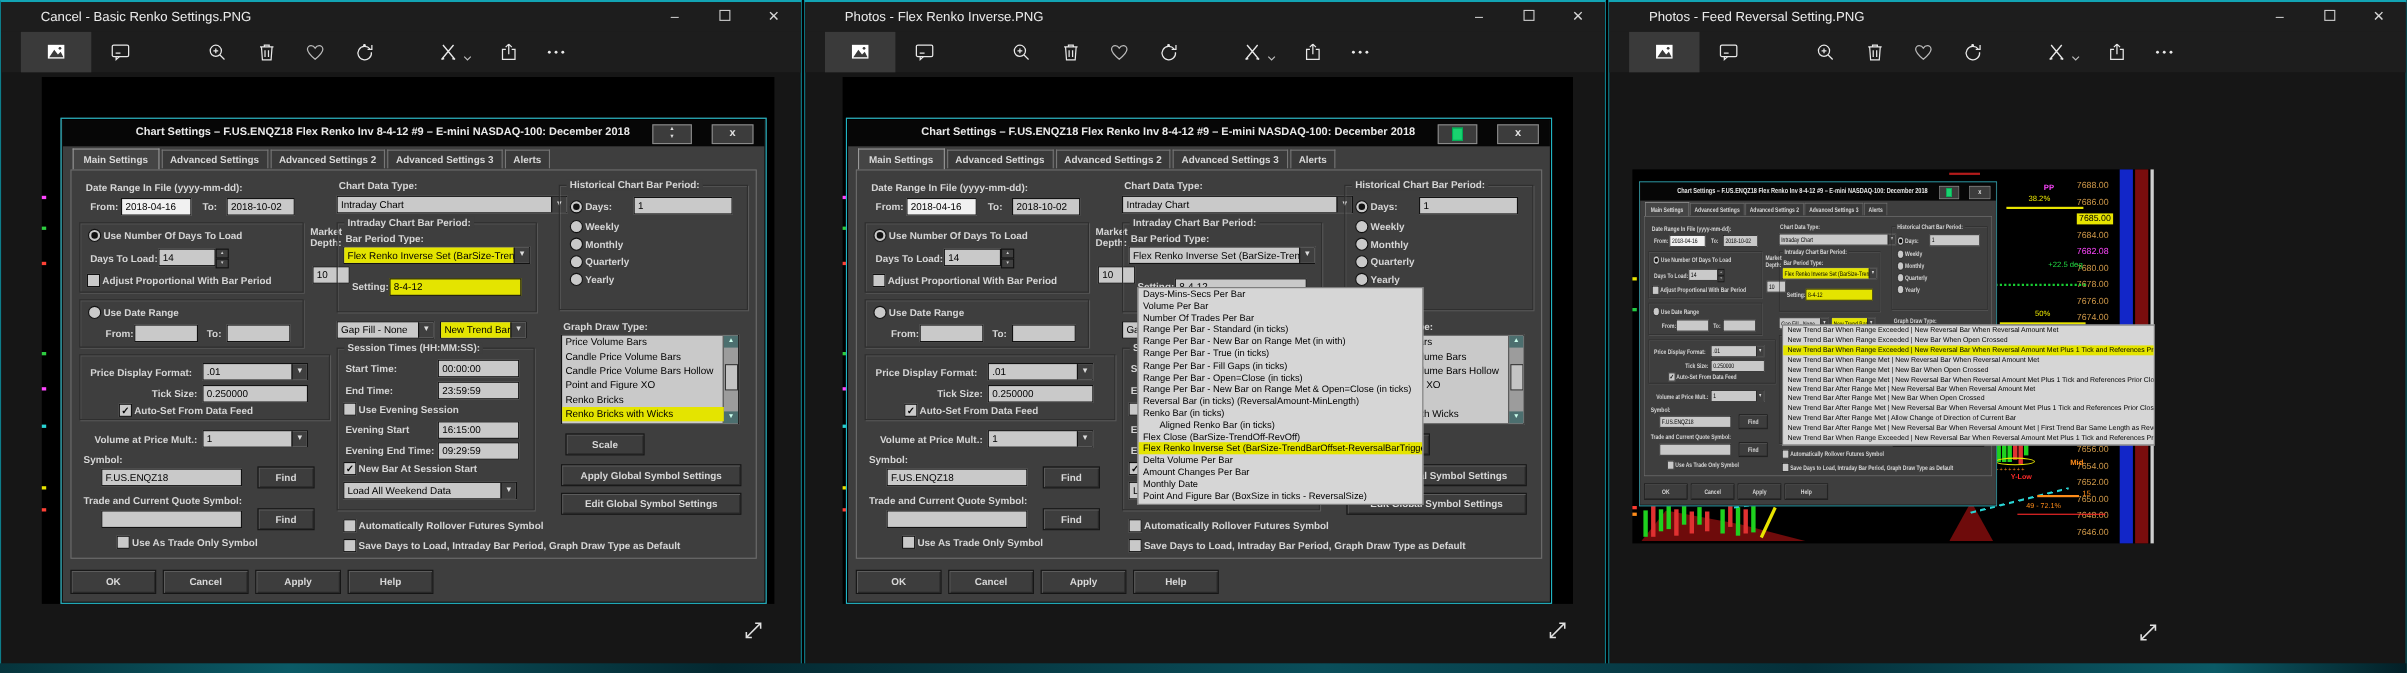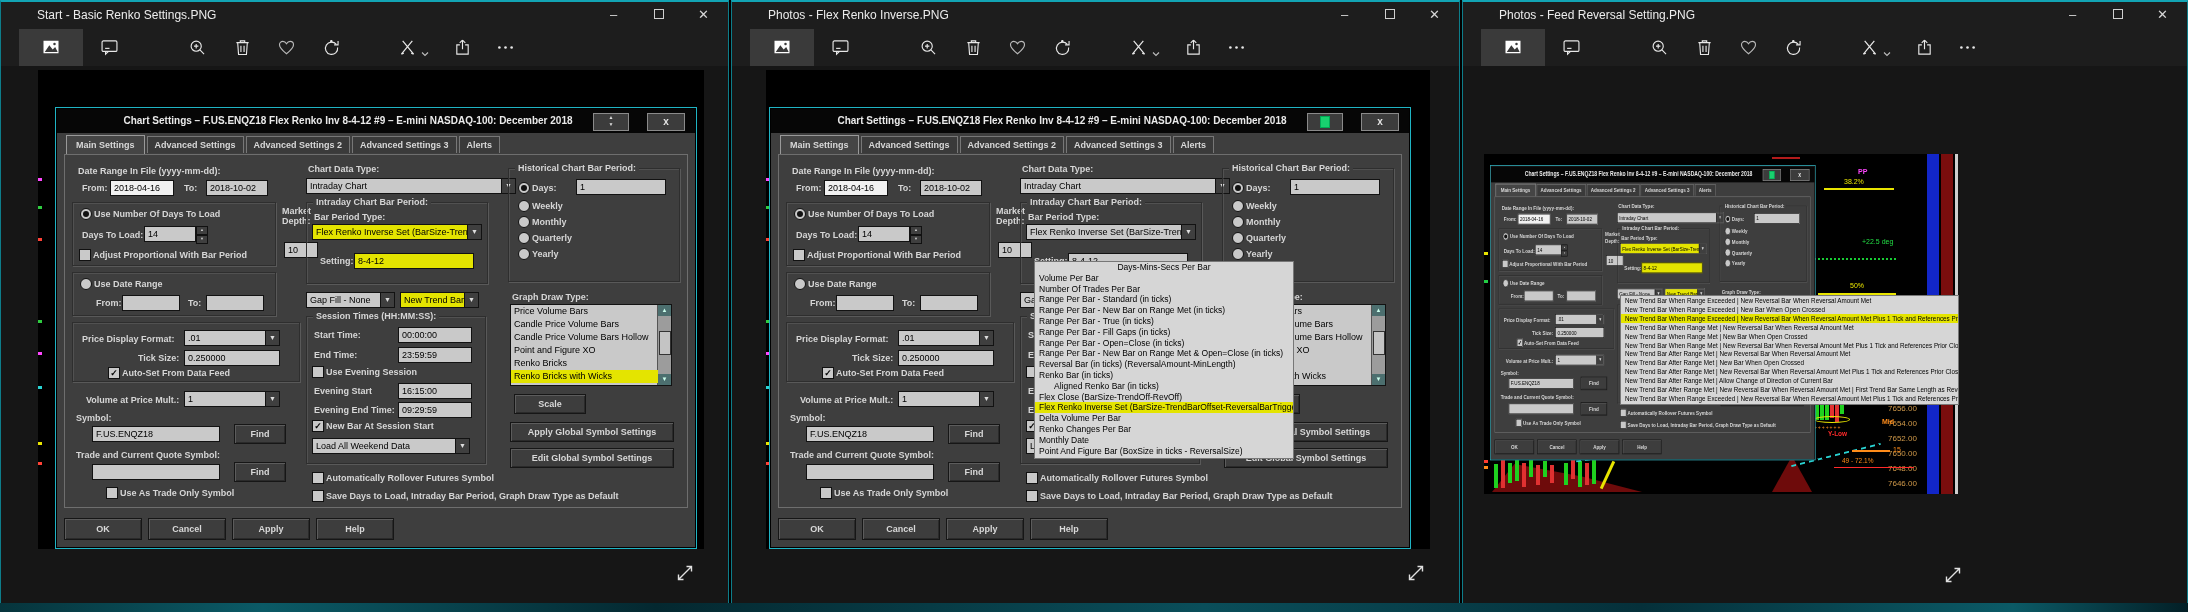--- a/index.html
+++ b/index.html
@@ -75,21 +75,21 @@
   .candle{position:absolute;width:4px;}
   .ann{position:absolute;white-space:nowrap;z-index:3;}
 </style>
 </head>
 <body>
 
 <div id="page">
 
   <section class="pw" style="left:0;width:729px">
     <div class="pw-tb">
-      <span class="pw-title">Start - Basic Renko Settings.PNG</span>
+      <span class="pw-title">Cancel - Basic Renko Settings.PNG</span>
       <span class="pw-chrome">
         <span class="chrome-btn">–</span>
         <span class="chrome-btn"><span class="max-glyph"></span></span>
         <span class="chrome-btn">✕</span>
       </span>
     </div>
     <div class="pw-toolbar">
   <div class="tb-tile">
     <svg width="20" height="20" viewBox="0 0 24 24">
       <rect x="3" y="4.5" width="18" height="15" fill="#ffffff"></rect>
@@ -574,36 +574,36 @@
   <span class="dbtn" style="left:454px;top:340px;width:162px;height:18px;line-height:18px">Edit Global Symbol Settings</span>
 
   <span class="dbtn" style="left:8px;top:410px;width:76px;height:20px;line-height:20px">OK</span>
   <span class="dbtn" style="left:92px;top:410px;width:76px;height:20px;line-height:20px">Cancel</span>
   <span class="dbtn" style="left:176px;top:410px;width:76px;height:20px;line-height:20px">Apply</span>
   <span class="dbtn" style="left:260px;top:410px;width:76px;height:20px;line-height:20px">Help</span>
 </div>
           </div>
         <div class="dd" style="left:268px;top:191px;width:258px;height:196px">
 
-        <span class="row" style="top: 0px; text-align: center;">Days-Mins-Secs Per Bar</span>
+        <span class="row" style="top: 0px;">Days-Mins-Secs Per Bar</span>
             <span class="row" style="top: 10.8px;">Volume Per Bar</span>
             <span class="row" style="top: 21.6px;">Number Of Trades Per Bar</span>
             <span class="row" style="top: 32.4px;">Range Per Bar - Standard (in ticks)</span>
-            <span class="row" style="top: 43.2px;">Range Per Bar - New Bar on Range Met (in ticks)</span>
+            <span class="row" style="top: 43.2px;">Range Per Bar - New Bar on Range Met (in with)</span>
             <span class="row" style="top: 54px;">Range Per Bar - True (in ticks)</span>
             <span class="row" style="top: 64.8px;">Range Per Bar - Fill Gaps (in ticks)</span>
             <span class="row" style="top: 75.6px;">Range Per Bar - Open=Close (in ticks)</span>
             <span class="row" style="top: 86.4px;">Range Per Bar - New Bar on Range Met &amp; Open=Close (in ticks)</span>
             <span class="row" style="top: 97.2px;">Reversal Bar (in ticks) (ReversalAmount-MinLength)</span>
             <span class="row" style="top: 108px;">Renko Bar (in ticks)</span>
             <span class="row" style="top: 118.8px; margin-left: 15px;">Aligned Renko Bar (in ticks)</span>
             <span class="row" style="top: 129.6px;">Flex Close (BarSize-TrendOff-RevOff)</span>
             <span class="row hl-row" style="top: 140.4px;">Flex Renko Inverse Set (BarSize-TrendBarOffset-ReversalBarTrigger)</span>
             <span class="row" style="top: 151.2px;">Delta Volume Per Bar</span>
-            <span class="row" style="top: 162px;">Renko Changes Per Bar</span>
+            <span class="row" style="top: 162px;">Amount Changes Per Bar</span>
             <span class="row" style="top: 172.8px;">Monthly Date</span>
             <span class="row" style="top: 183.6px;">Point And Figure Bar (BoxSize in ticks - ReversalSize)</span>
           </div>
       </div>
       <span class="expand" style="left:674px;top:498px">
   <svg viewBox="0 0 18 18" fill="none" stroke="#e0e0e0" stroke-width="1.4">
     <path d="M15.5 2.5 L2.5 15.5 M10.5 2.5 H15.5 V7.5 M2.5 10.5 V15.5 H7.5"></path>
   </svg>
 </span>
     </div>
@@ -861,20 +861,33 @@
             <span class="row" style="top: 35.6px;">New Trend Bar When Range Met | New Bar When Open Crossed</span>
             <span class="row" style="top: 44.5px;">New Trend Bar When Range Met | New Reversal Bar When Reversal Amount Met Plus 1 Tick and References Prior Close</span>
             <span class="row" style="top: 53.4px;">New Trend Bar After Range Met | New Reversal Bar When Reversal Amount Met</span>
             <span class="row" style="top: 62.3px;">New Trend Bar After Range Met | New Bar When Open Crossed</span>
             <span class="row" style="top: 71.2px;">New Trend Bar After Range Met | New Reversal Bar When Reversal Amount Met Plus 1 Tick and References Prior Close</span>
             <span class="row" style="top: 80.1px;">New Trend Bar After Range Met | Allow Change of Direction of Current Bar</span>
             <span class="row" style="top: 89px;">New Trend Bar After Range Met | New Reversal Bar When Reversal Amount Met | First Trend Bar Same Length as Reversal</span>
             <span class="row" style="top: 97.9px;">New Trend Bar When Range Exceeded | New Reversal Bar When Reversal Amount Met Plus 1 Tick and References Prior Close</span>
           </div>
 
+        <div class="price-col" style="left:404px;top:10px;height:160px">
+
+        <span class="price-row" style="top: 0px;">7688.00</span>
+            <span class="price-row" style="top: 15px;">7686.00</span>
+            <span class="price-row hl-row" style="top: 30px;">7685.00</span>
+            <span class="price-row" style="top: 45px;">7684.00</span>
+            <span class="price-row hl2-row" style="top: 60px;">7682.08</span>
+            <span class="price-row" style="top: 75px;">7680.00</span>
+            <span class="price-row" style="top: 90px;">7678.00</span>
+            <span class="price-row" style="top: 105px;">7676.00</span>
+            <span class="price-row" style="top: 120px;">7674.00</span>
+            <span class="price-row" style="top: 135px;">7672.00</span>
+          </div>
         <div class="price-col" style="left:404px;top:250px;height:90px">
 
         <span class="price-row" style="top: 0px;">7656.00</span>
             <span class="price-row" style="top: 15px;">7654.00</span>
             <span class="price-row" style="top: 30px;">7652.00</span>
             <span class="price-row" style="top: 45px;">7650.00</span>
             <span class="price-row" style="top: 60px;">7648.00</span>
             <span class="price-row" style="top: 75px;">7646.00</span>
           </div>
 

